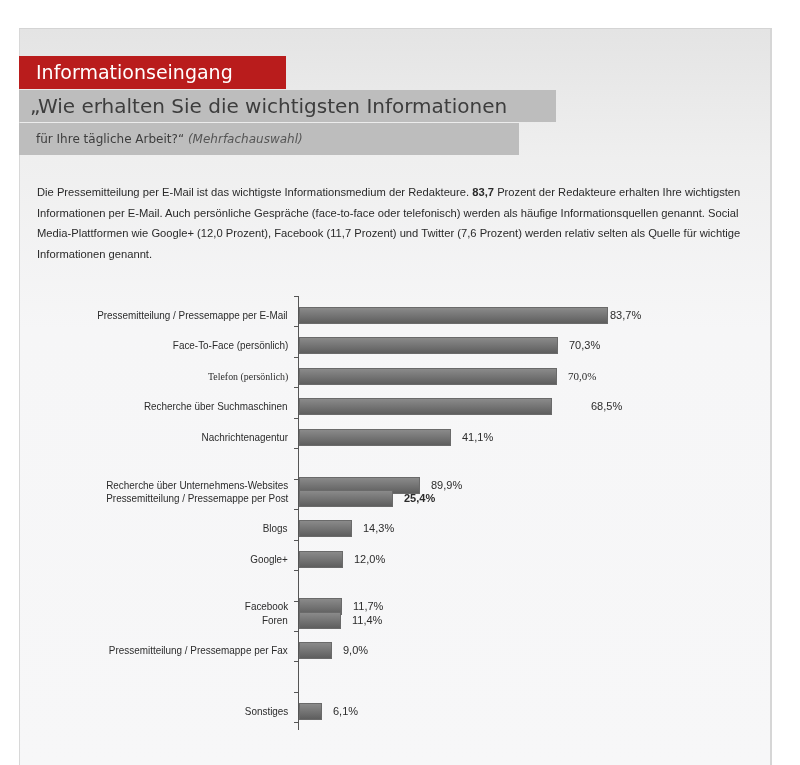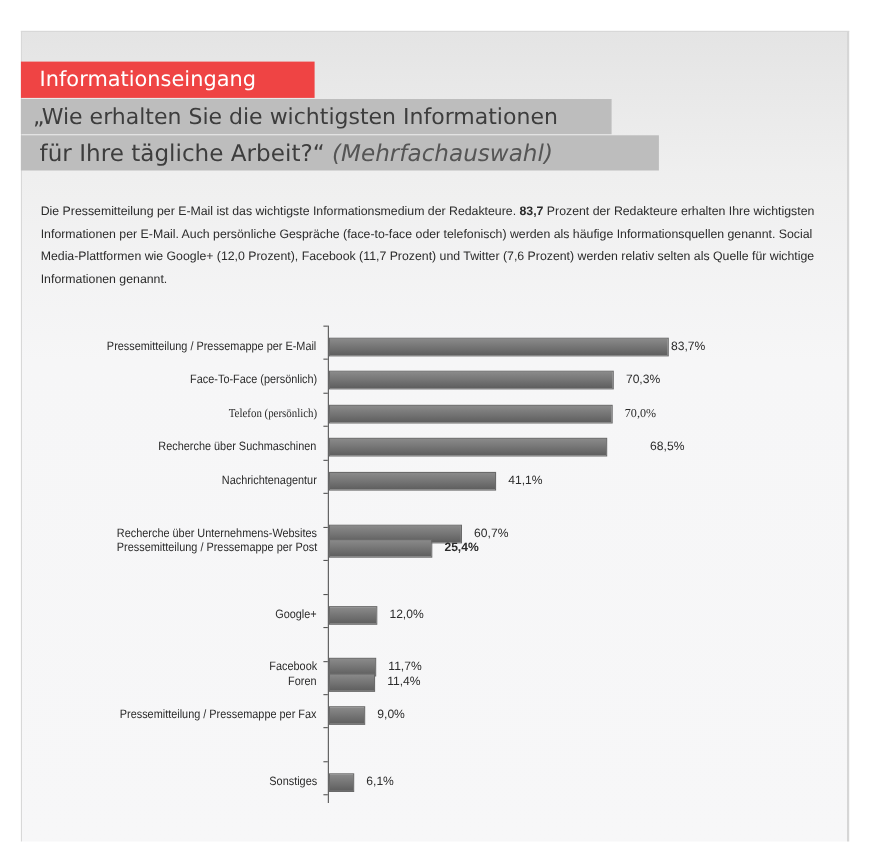--- a/index.html
+++ b/index.html
@@ -14,32 +14,32 @@
       border-right: 2px solid #d6d6d6;
     }
 
     .band {
       position: absolute; left: 19px;
       font-family: "DejaVu Sans", sans-serif;
       white-space: nowrap;
     }
     .band-dark {
       top: 56px; height: 33px; width: 267px;
-      background: #ef4444; color: #ffffff;
+      background: #b91c1c; color: #ffffff;
       font-size: 19px; line-height: 33px; padding-left: 17px;
     }
     .band-light1 {
       top: 90px; height: 32px; width: 537px;
       background: #bdbdbd; color: #3d3d3d;
       font-size: 20px; line-height: 32px; padding-left: 11px;
     }
     .band-light2 {
-      top: 123px; height: 32px; width: 580px;
+      top: 123px; height: 32px; width: 500px;
       background: #bdbdbd; color: #3d3d3d;
-      font-size: 21px; line-height: 32px; padding-left: 17px;
+      font-size: 12px; line-height: 32px; padding-left: 17px;
     }
     .band-light2 .italic { font-style: italic; color: #555555; }
 
     .intro {
       position: absolute; left: 37px; top: 182px; width: 720px;
       font-family: "Liberation Sans", sans-serif;
       font-size: 11.2px; line-height: 20.7px; color: #2a2a2a;
     }
     .intro b { font-weight: bold; }
 
@@ -122,26 +122,31 @@
       <span class="row-value" style="left: 563px; margin-left: 28px;">68,5%</span>
     </div>
     <div class="row" style="top: 429px;">
       <span class="row-label">Nachrichtenagentur</span>
       <div class="row-bar" style="width: 152px;"></div>
       <span class="row-value" style="left: 462px;">41,1%</span>
     </div>
     <div class="row" style="top: 459px; margin-top: 18px;">
       <span class="row-label">Recherche über Unternehmens-Websites</span>
       <div class="row-bar" style="width: 121px;"></div>
-      <span class="row-value" style="left: 431px;">60,7%</span>
+      <span class="row-value" style="left: 431px;">89,9%</span>
     </div>
     <div class="row" style="top: 490px;">
       <span class="row-label">Pressemitteilung / Pressemappe per Post</span>
       <div class="row-bar" style="width: 94px;"></div>
       <span class="row-value" style="left: 404px; font-weight: bold;">25,4%</span>
+    </div>
+    <div class="row" style="top: 520px;">
+      <span class="row-label">Blogs</span>
+      <div class="row-bar" style="width: 53px;"></div>
+      <span class="row-value" style="left: 363px;">14,3%</span>
     </div>
     <div class="row" style="top: 551px;">
       <span class="row-label">Google+</span>
       <div class="row-bar" style="width: 44px;"></div>
       <span class="row-value" style="left: 354px;">12,0%</span>
     </div>
     <div class="row" style="top: 598px;">
       <span class="row-label">Facebook</span>
       <div class="row-bar" style="width: 43px;"></div>
       <span class="row-value" style="left: 353px;">11,7%</span>

